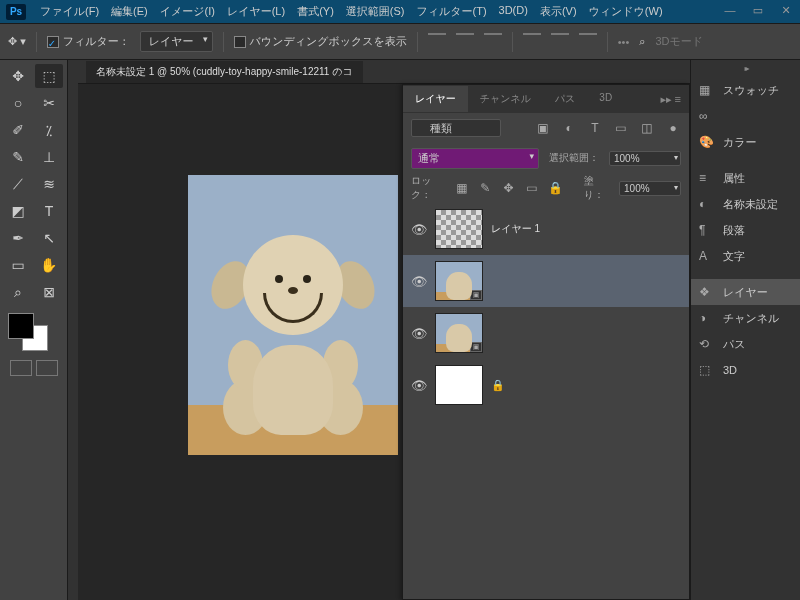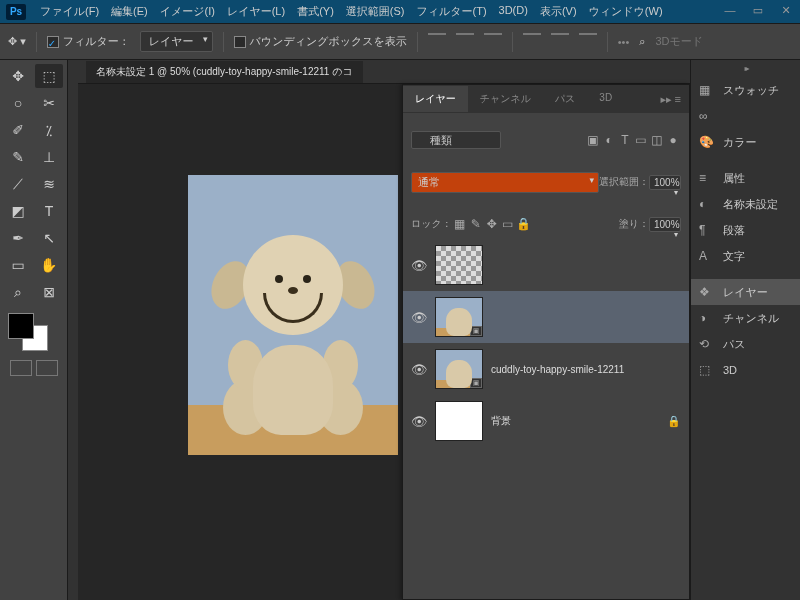--- a/index.html
+++ b/index.html
@@ -40,26 +40,26 @@
 .toy .ear.l { left: 10px; transform: rotate(25deg); } .toy .ear.r { right: 10px; transform: rotate(-25deg); }
 .toy .eye { position: absolute; top: 50px; width: 8px; height: 8px; background: #2a2418; border-radius: 50%; }
 .toy .eye.l { left: 72px; } .toy .eye.r { left: 100px; }
 .toy .nose { position: absolute; top: 62px; left: 85px; width: 10px; height: 7px; background: #3a2f1c; border-radius: 50%; }
 .toy .mouth { position: absolute; top: 68px; left: 60px; width: 60px; height: 30px; border: 3px solid #3a2f1c; border-top: none; border-radius: 0 0 60px 60px; }
 .layerpanel { position: absolute; left: 402px; top: 84px; width: 288px; height: 516px; background: #424242; border: 1px solid #1a1a1a; box-shadow: -2px 0 4px rgba(0,0,0,0.3); }
 .lp-tabs { height: 28px; display: flex; align-items: center; background: #323232; }
 .lp-tabs .tb { padding: 6px 12px; color: #888; font-size: 10px; }
 .lp-tabs .tb.on { background: #424242; color: #fff; }
 .lp-tabs .ct { margin-left: auto; padding: 0 8px; color: #888; }
-.lp-row { height: 30px; display: flex; align-items: center; padding: 0 8px; gap: 0; margin-top: 12px; }
+.lp-row { height: 30px; display: flex; align-items: center; padding: 0 8px; gap: 10px; }
 .lp-row input[type=text] { background: #323232; border: 1px solid #555; color: #ccc; padding: 2px 6px; width: 90px; border-radius: 2px; }
-.lp-row .rsel { background: #c2410c; border: 1px solid #555; padding: 2px 6px; flex: 1; border-radius: 2px; position: relative; }
+.lp-row .rsel { background: #701a75; border: 1px solid #555; padding: 2px 6px; flex: 1; border-radius: 2px; position: relative; }
 .lp-row .rsel::after { content: "▾"; position: absolute; right: 4px; font-size: 9px; }
 .lp-row .lbl { color: #aaa; font-size: 10px; }
-.lp-row .pct { background: #323232; border: 1px solid #555; padding: 1px 4px; font-size: 10px; border-radius: 2px; position: relative; width: 32px; }
+.lp-row .pct { background: #323232; border: 1px solid #555; padding: 1px 4px; font-size: 10px; border-radius: 2px; position: relative; width: 72px; }
 .lp-row .pct::after { content: "▾"; position: absolute; right: 2px; font-size: 8px; }
 .lp-row .licon { color: #aaa; font-size: 12px; width: 16px; text-align: center; }
 .layerlist { }
 .layer { height: 52px; display: flex; align-items: center; padding: 0 8px; gap: 8px; }
 .layer.sel { background: #5a6370; }
 .layer .vis { width: 16px; color: #ccc; font-size: 13px; }
 .layer .thumb { width: 48px; height: 40px; background: #9bb0c8; border: 1px solid #222; position: relative; overflow: hidden; }
 .layer .thumb.trans { background: repeating-conic-gradient(#999 0 25%, #ddd 0 50%) 0 0/10px 10px; }
 .layer .thumb.white { background: #fff; }
 .layer .thumb .mini { position: absolute; inset: 0; display: flex; align-items: flex-end; justify-content: center; }
@@ -207,46 +207,45 @@
     <span class="licon">▭</span>
     <span class="licon">🔒</span>
     <span style="flex:1"></span>
     <span class="lbl">塗り：</span>
     <span class="pct">100%</span>
   </div>
   <div class="layerlist" id="layer-list">
       <div class="layer">
         <span class="vis">👁</span>
   <div class="thumb trans"></div>
+  <span class="name">レイヤー 1</span>
   </div>
       <div class="layer sel">
         <span class="vis">👁</span>
   <div class="thumb ">
           <div class="mini">
             <div class="mf"></div>
             <div class="mt"></div>
           </div>
           <div class="badge">▣</div>
         </div>
   </div>
       <div class="layer">
         <span class="vis">👁</span>
   <div class="thumb ">
           <div class="mini">
             <div class="mf"></div>
             <div class="mt"></div>
           </div>
           <div class="badge">▣</div>
         </div>
-  <span class="name">cuddly-toy-happy-smile-12211</span>
   </div>
       <div class="layer">
         <span class="vis">👁</span>
   <div class="thumb white"></div>
-  <span class="name">背景</span>
   <span class="lock">🔒</span>
       </div>
     </div>
 </div>
 
 <div class="rightbar">
   <div id="right-items">
       <div class="rb-item">
         <span class="ri">▦</span>
         <span>スウォッチ</span>

